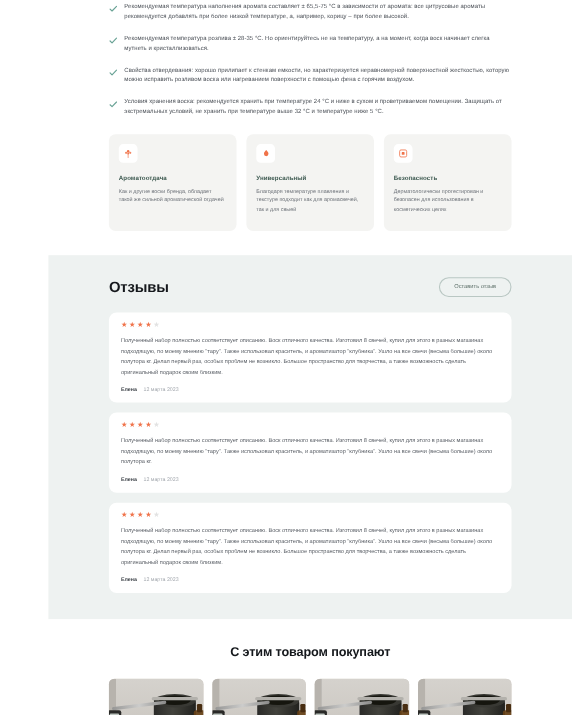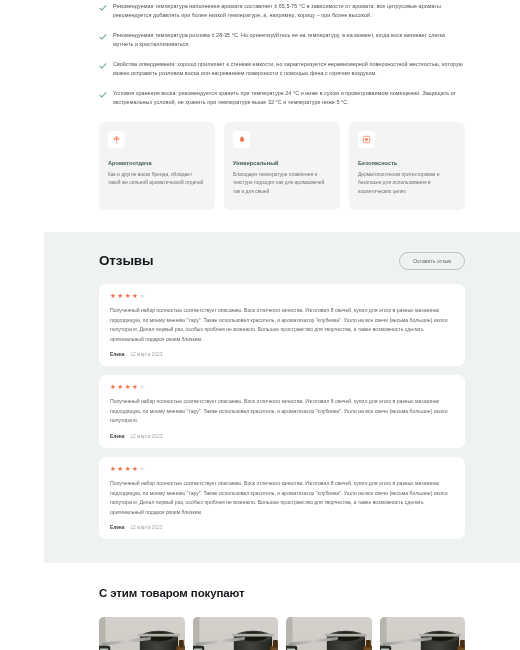--- a/index.html
+++ b/index.html
@@ -159,20 +159,21 @@
 
   
   .related-section {
     background: #ffffff;
     padding: 24px 0 0 0;
   }
   .related-title {
     font-size: 11.5px;
     font-weight: 700;
     color: #15181c;
+    text-align: center;
     margin-bottom: 18px;
     letter-spacing: -0.01em;
   }
   .related-grid {
     display: grid;
     grid-template-columns: repeat(4, 1fr);
     gap: 8px;
   }
   .product-card { width: 100%; }
   .product-thumb {

